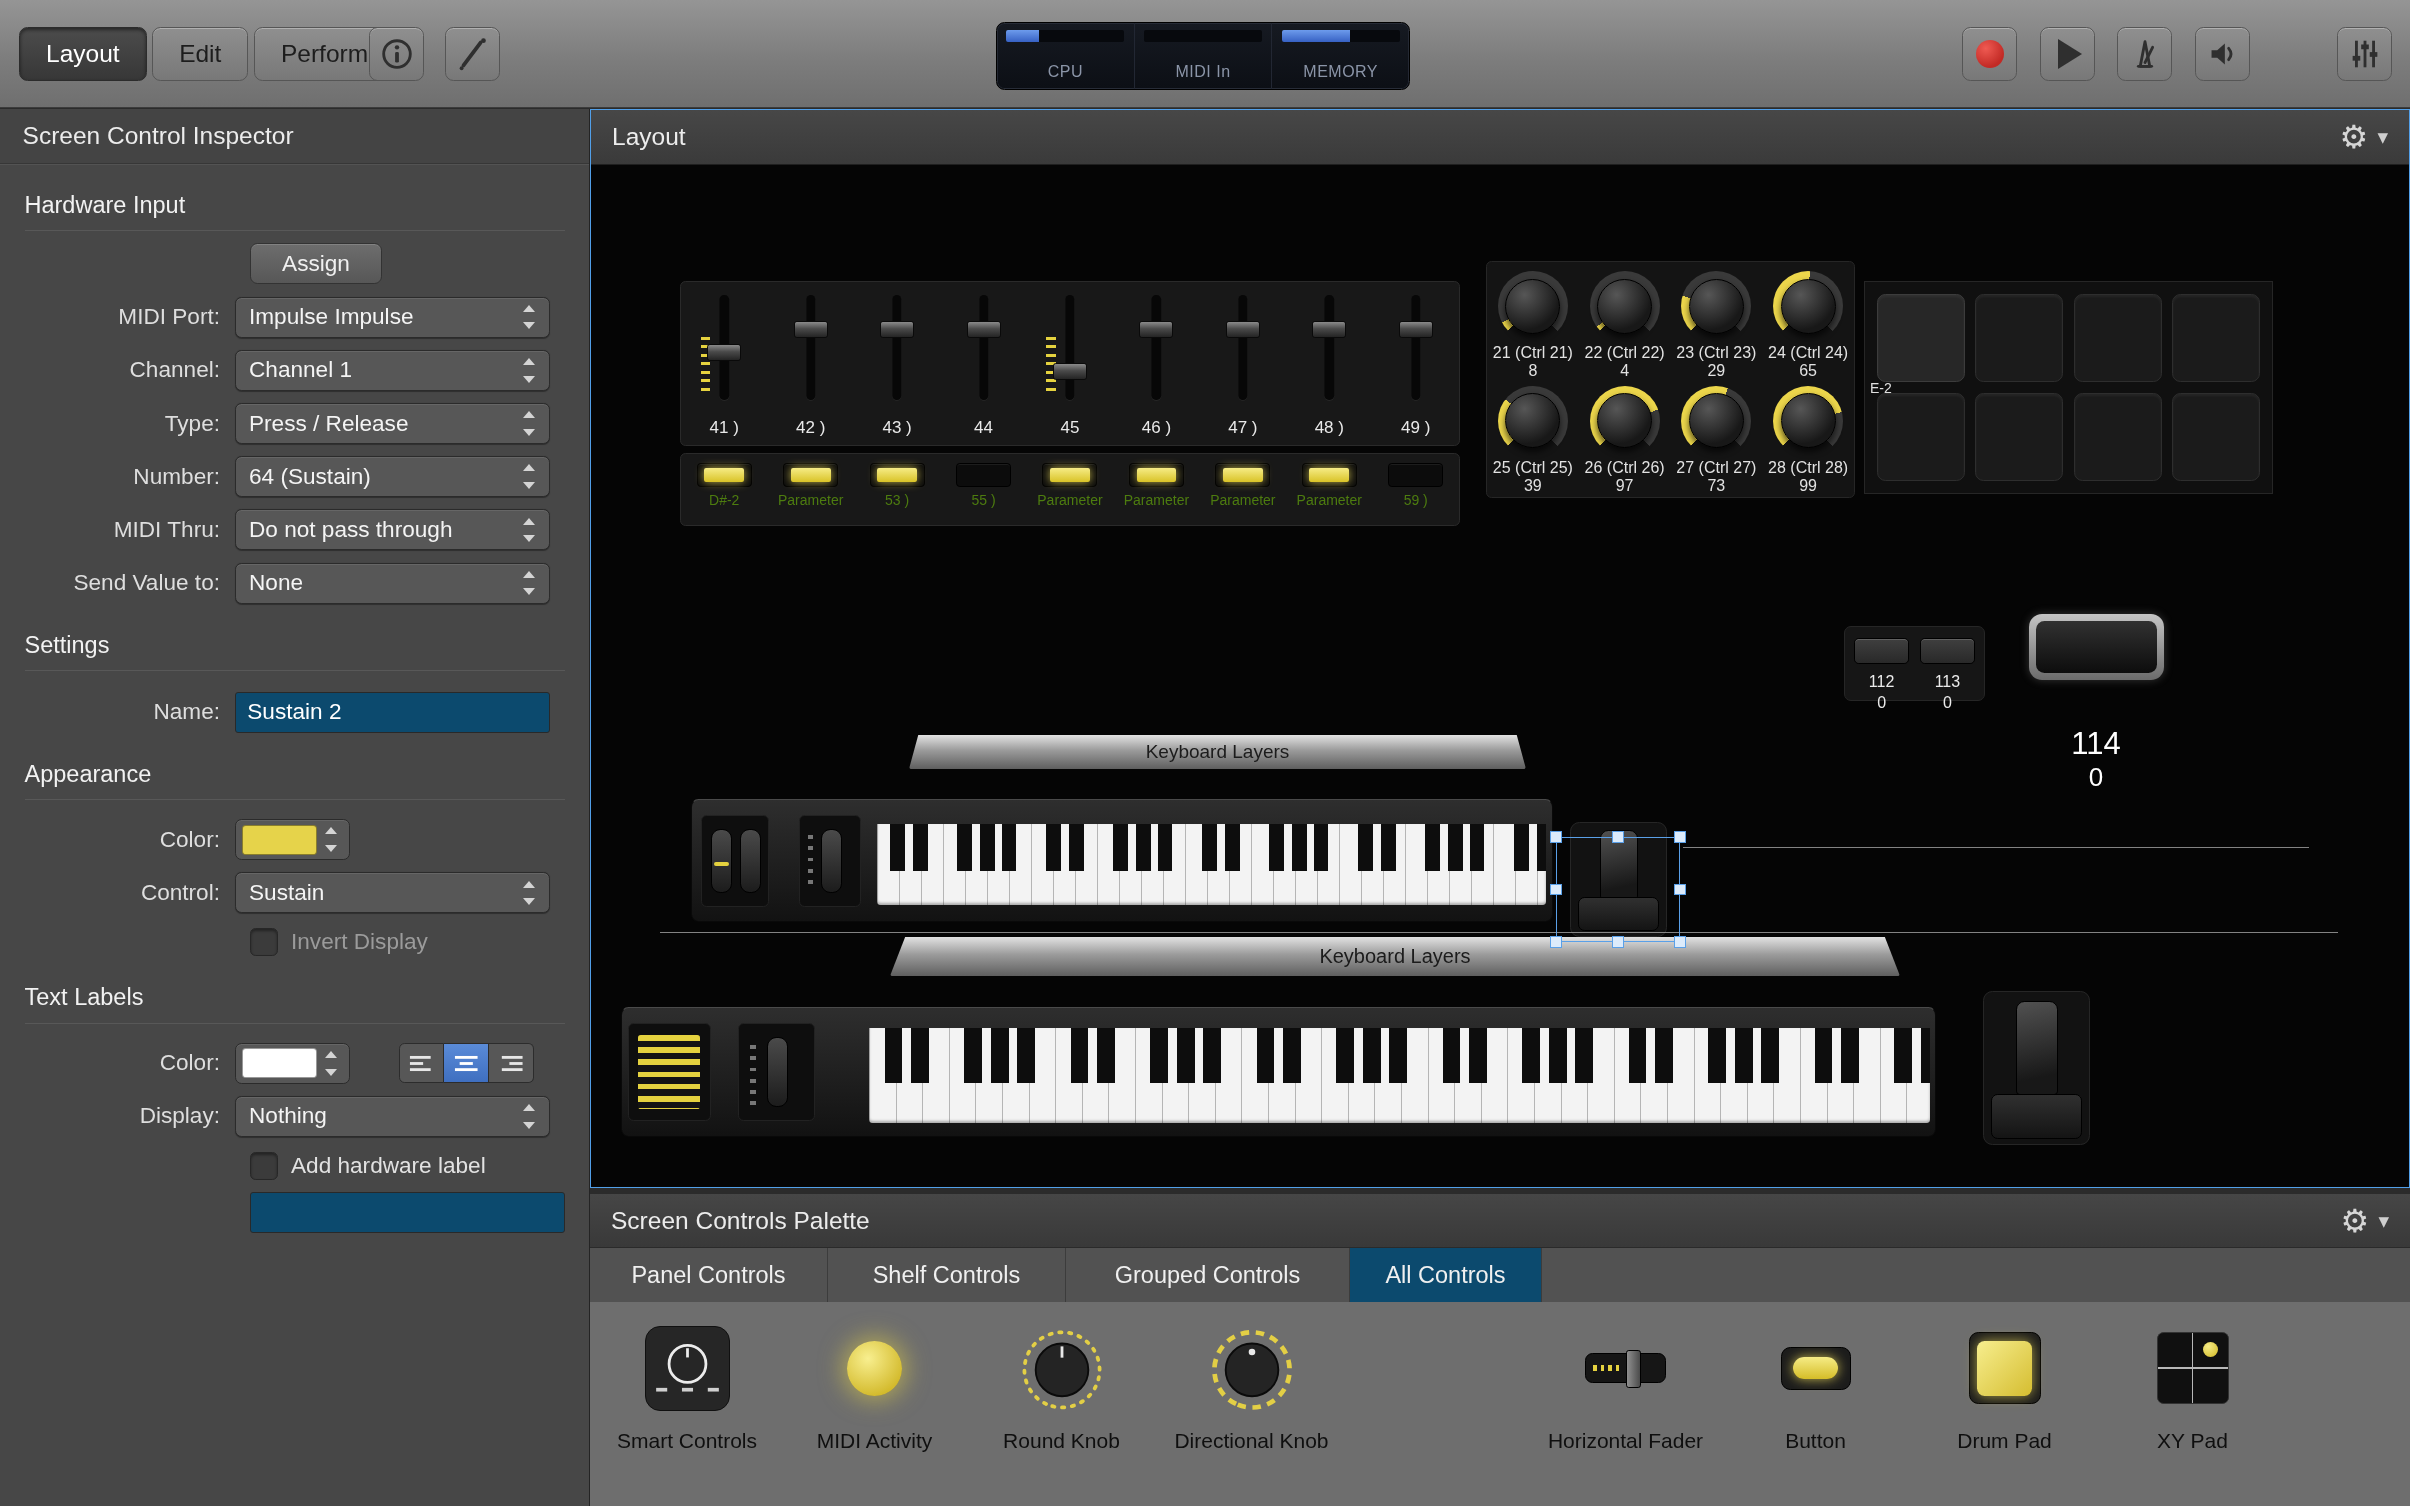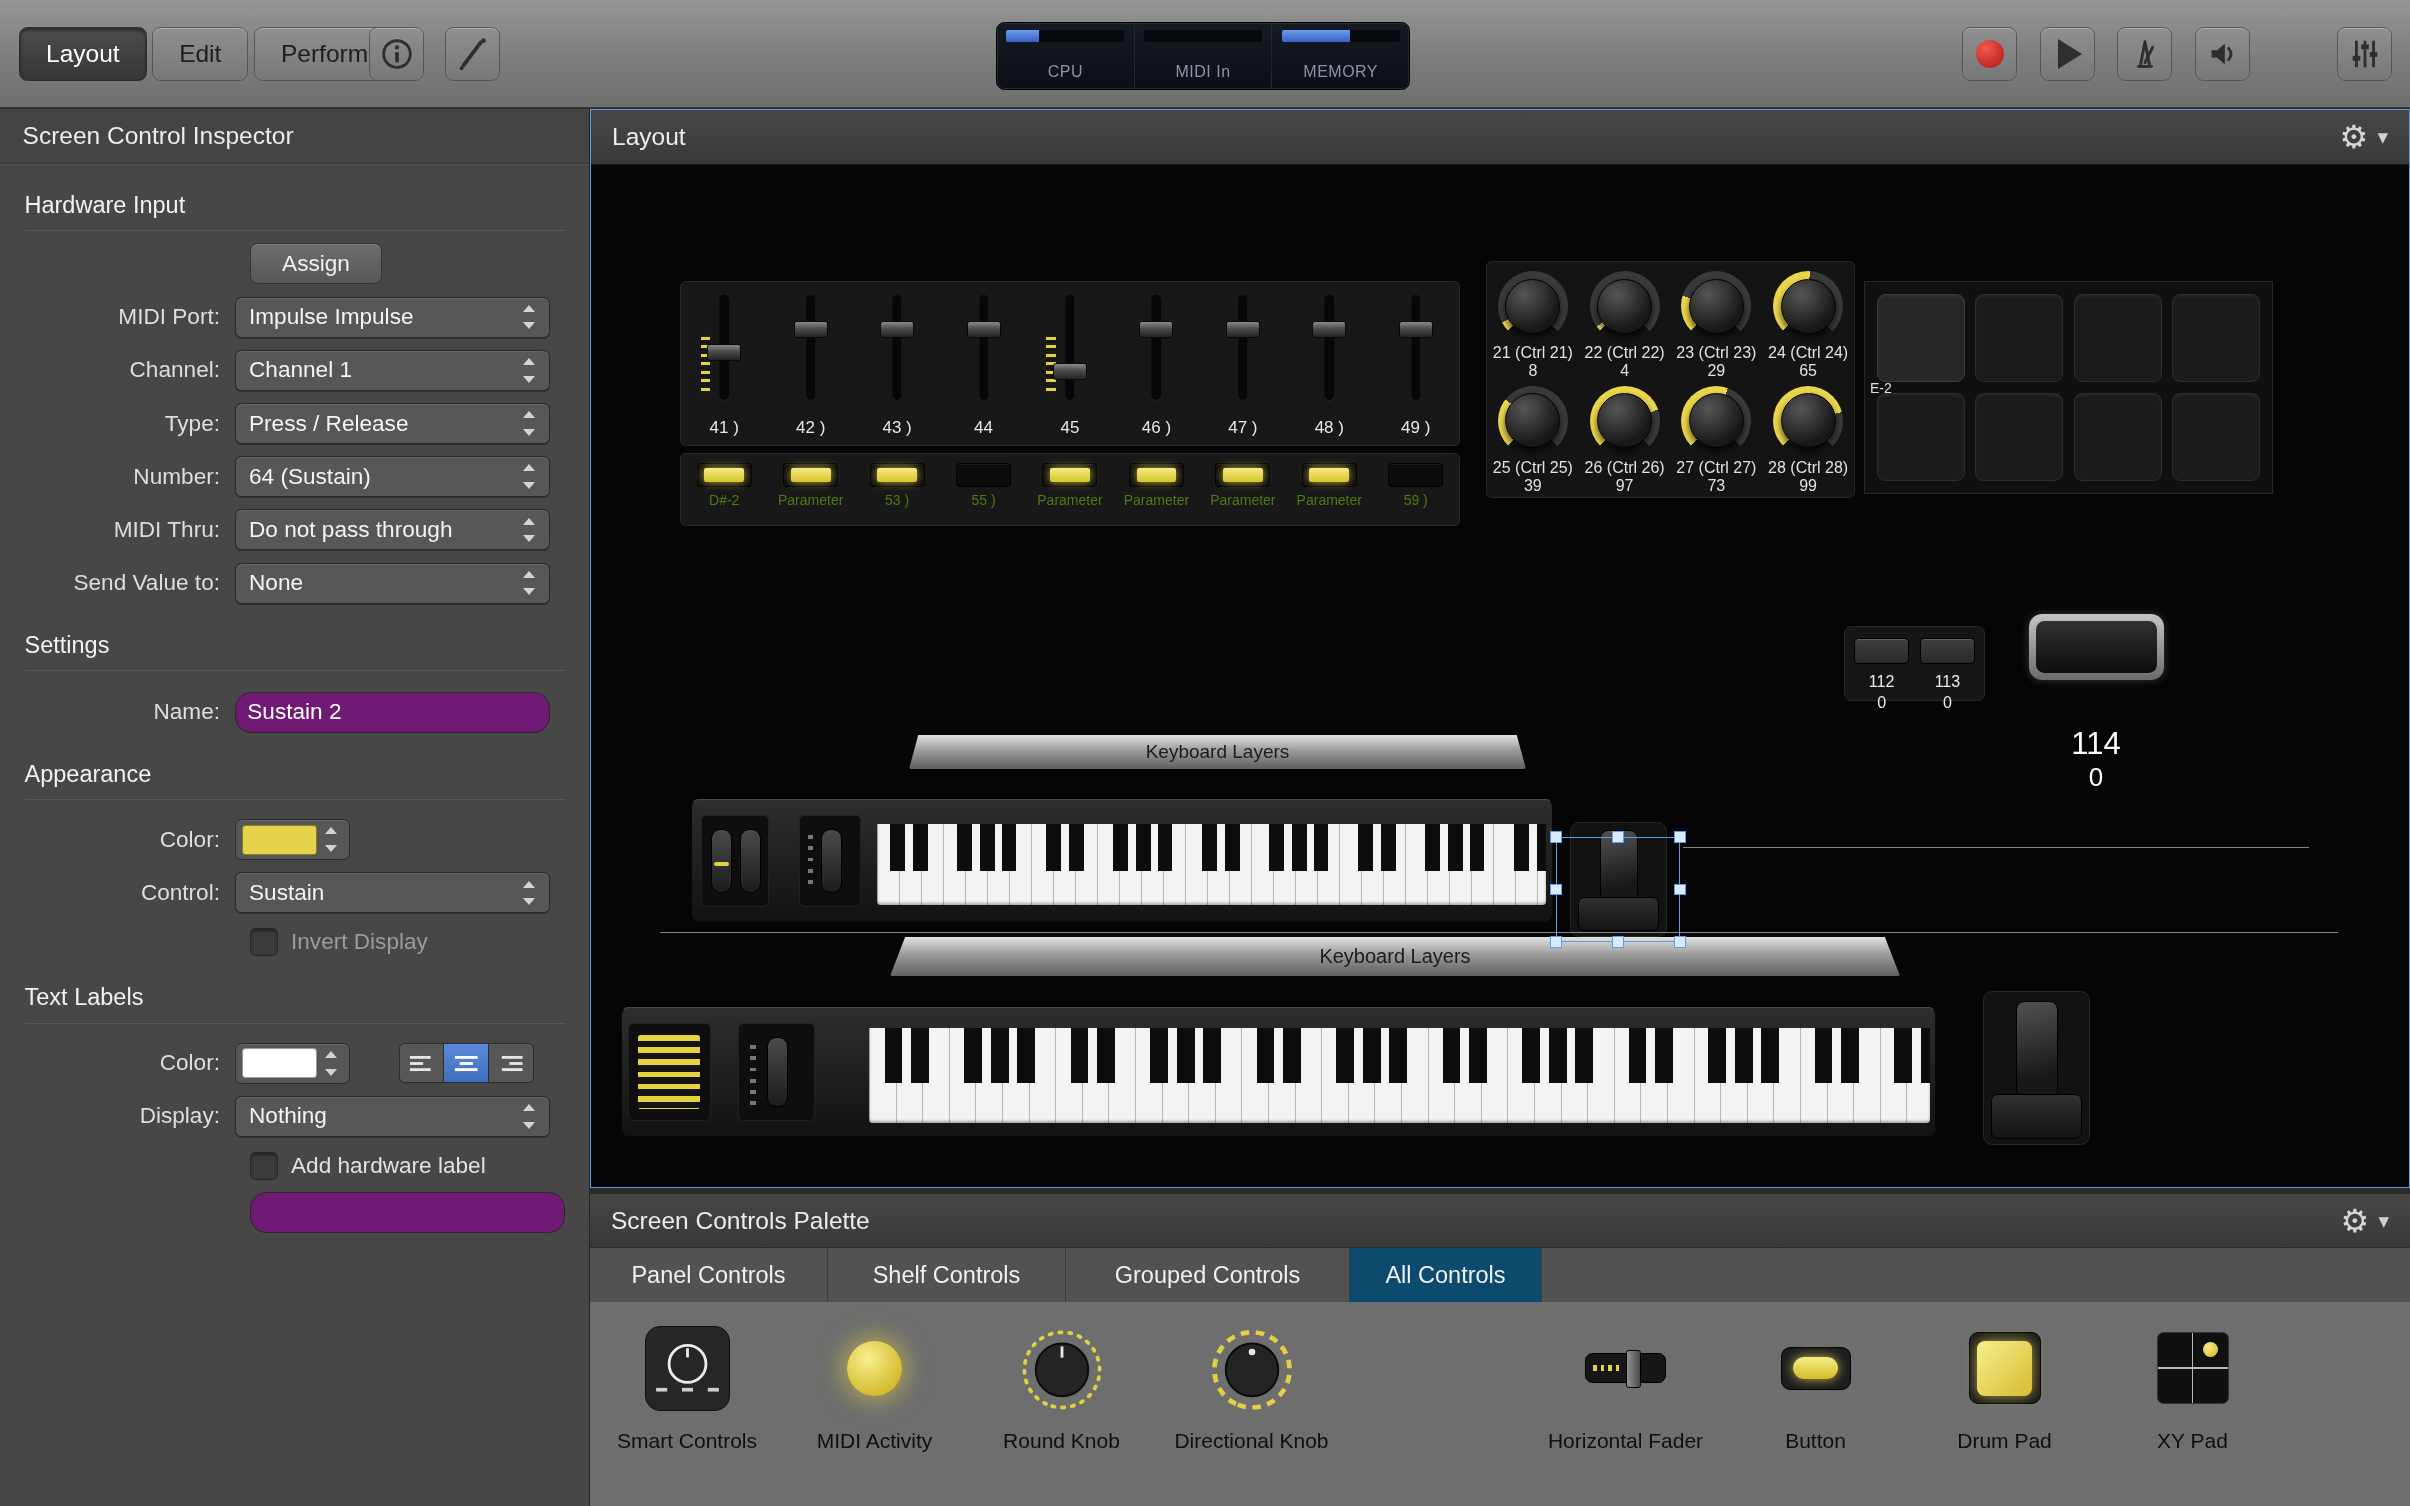--- a/index.html
+++ b/index.html
@@ -59,21 +59,21 @@
   .chev { width:28px; height:34px; margin-left:auto; position:relative; flex:none; }
   .chev::before { content:""; position:absolute; left:7.5px; top:4.7px;
                   border-left:6.6px solid transparent; border-right:6.6px solid transparent;
                   border-bottom:7.5px solid #d4d4d4; }
   .chev::after  { content:""; position:absolute; left:7.5px; bottom:4.7px;
                   border-left:6.6px solid transparent; border-right:6.6px solid transparent;
                   border-top:7.5px solid #d4d4d4; }
   .assign-btn { margin-left:250px; width:132px; height:41px; border-radius:7.5px; font-size:22.6px; color:#f0f0f0;
                 background:linear-gradient(#6d6d6d,#575757); border:0.9px solid #333;
                 box-shadow:inset 0 0.9px 0 rgba(255,255,255,.15); display:flex; align-items:center; justify-content:center; }
-  .text-input { width:315px; height:41px; background:#701a75; border:0.9px solid #292929; border-radius:16px;
+  .text-input { width:315px; height:41px; background:#0c4a6e; border:0.9px solid #292929; border-radius:3px;
                 color:#fff; font-size:22.6px; padding:0 11.3px; font-family:"Liberation Sans",sans-serif; }
   .color-well { width:115px; height:41px; background:#575757; border:0.9px solid #2b2b2b; border-radius:6.6px;
                 display:flex; align-items:center; padding:4.7px 3.8px 4.7px 5.6px;
                 box-shadow:inset 0 0.9px 0 rgba(255,255,255,.09); }
   .swatch { flex:1; height:100%; border-radius:3.8px; border:0.9px solid rgba(0,0,0,.4); }
   .cb { width:28px; height:28px; border-radius:5.6px; background:#3b3b3b; border:0.9px solid #272727;
         box-shadow:inset 0 1.9px 2.8px rgba(0,0,0,.4); flex:none; }
   .cb-row { display:flex; align-items:center; gap:13px; margin:15px 0 0 250px; font-size:22.6px; color:#e2e2e2; }
   .align-group { display:flex; margin-left:49px; }
   .align-btn { width:45px; height:40px; background:#575757; border:0.9px solid #2c2c2c;

